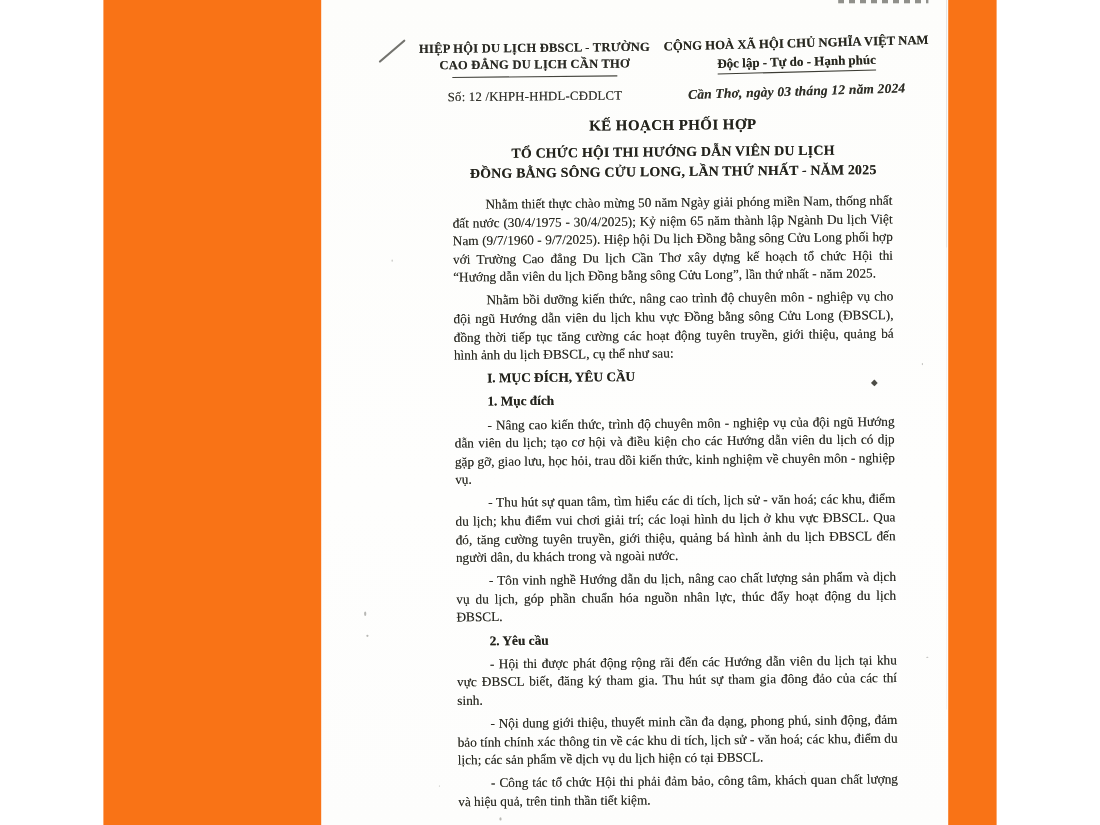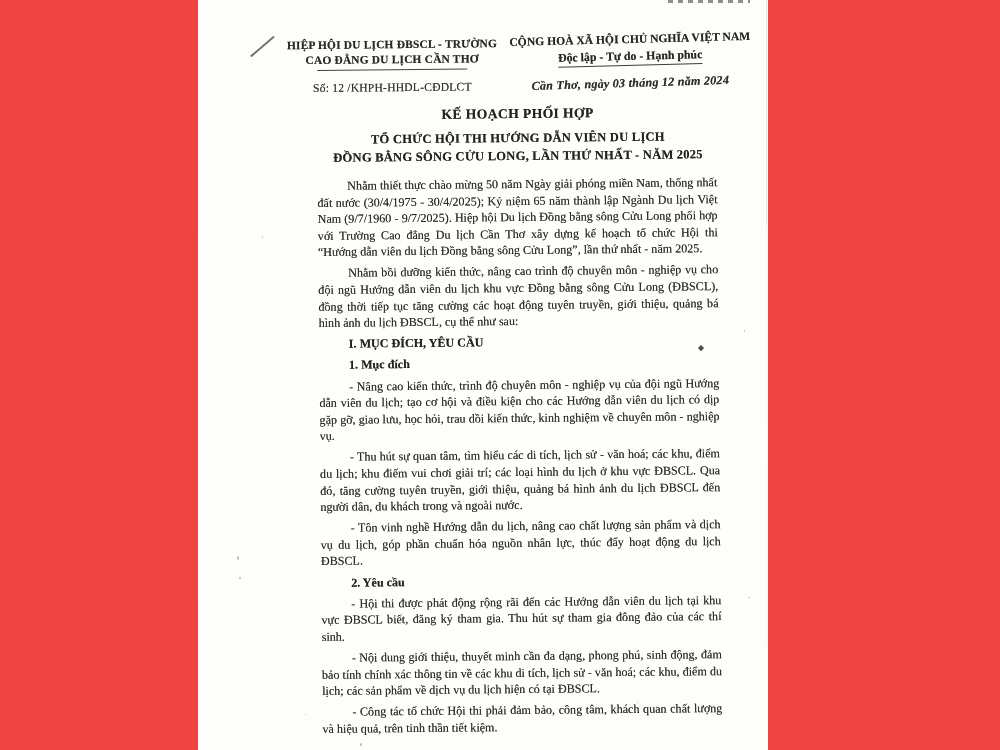--- a/index.html
+++ b/index.html
@@ -1,20 +1,20 @@
 <!DOCTYPE html>
 <html><head>
 <meta charset="utf-8">
 <style>
   html,body{margin:0;padding:0;background:#ffffff;}
   .canvas{
     position:relative;
-    width:1000px;height:750px;
+    width:812px;height:750px;
     margin:0 auto;
-    background:#ef4444;
+    background:#f97316;
     overflow:hidden;
     font-family:"Liberation Serif", serif;
     color:#26261f;
   }
   
   .scan-bg{
     position:absolute;left:198px;top:0;width:570px;height:750px;
     background:linear-gradient(180deg,#fdfdfb 0%,#fefefd 60%,#fdfdfc 100%);
   }
   .page-edge-right{

